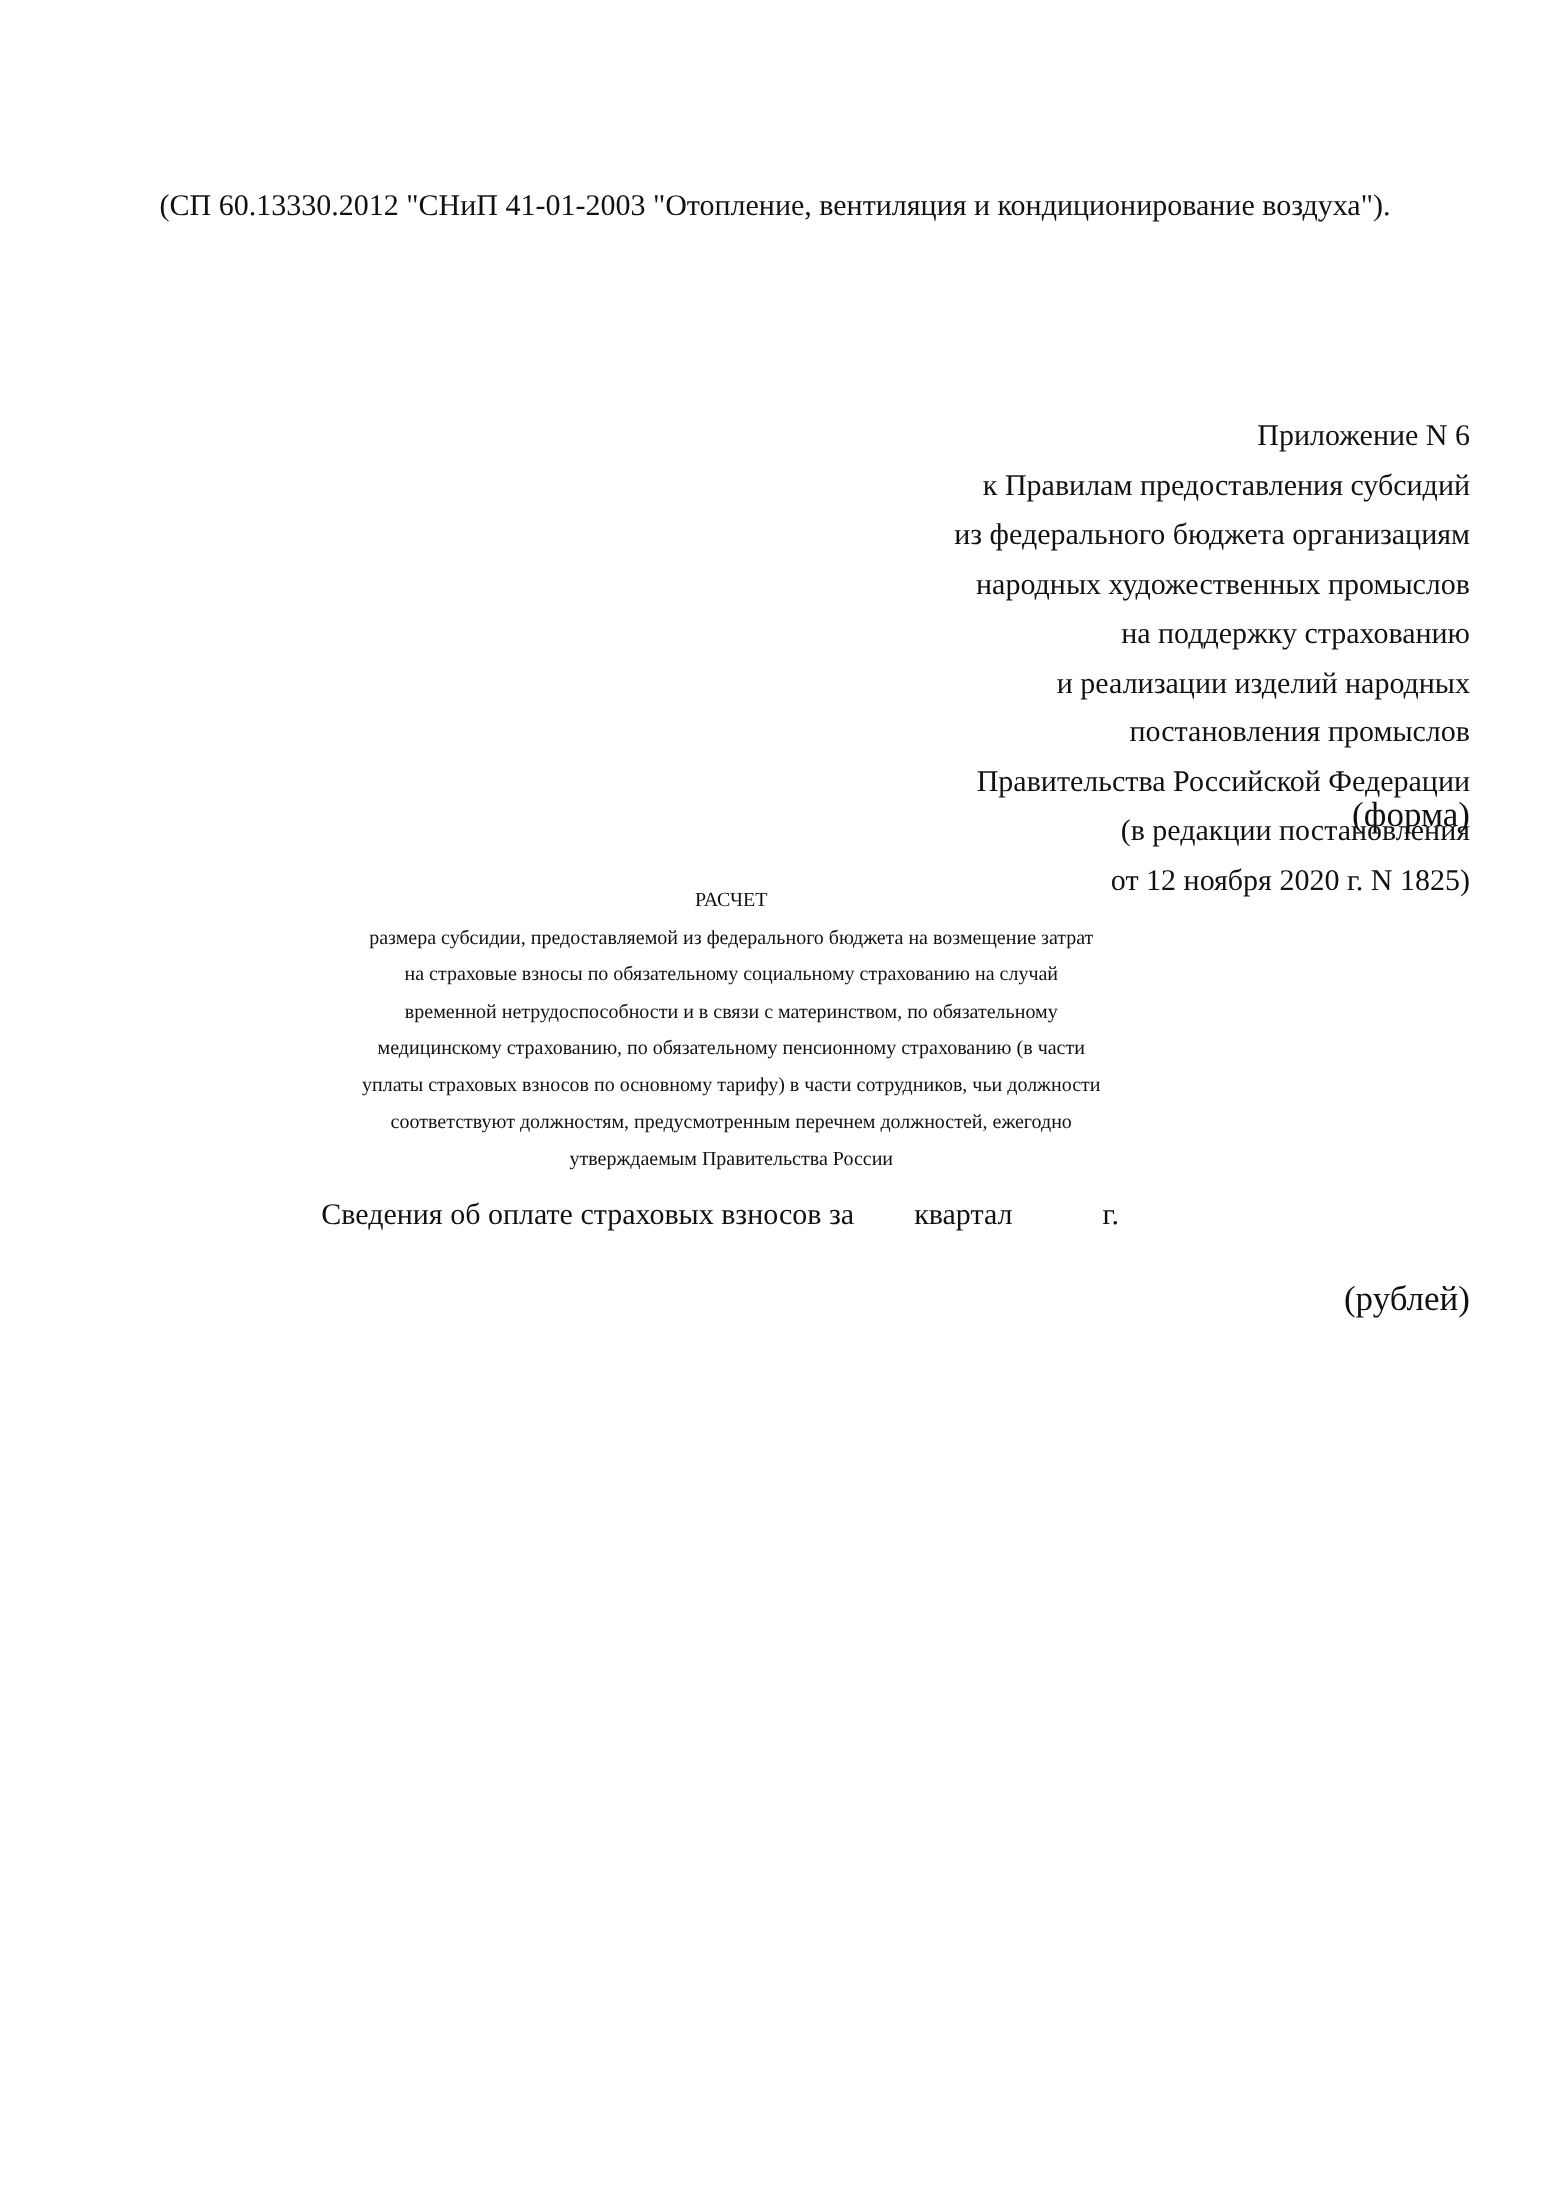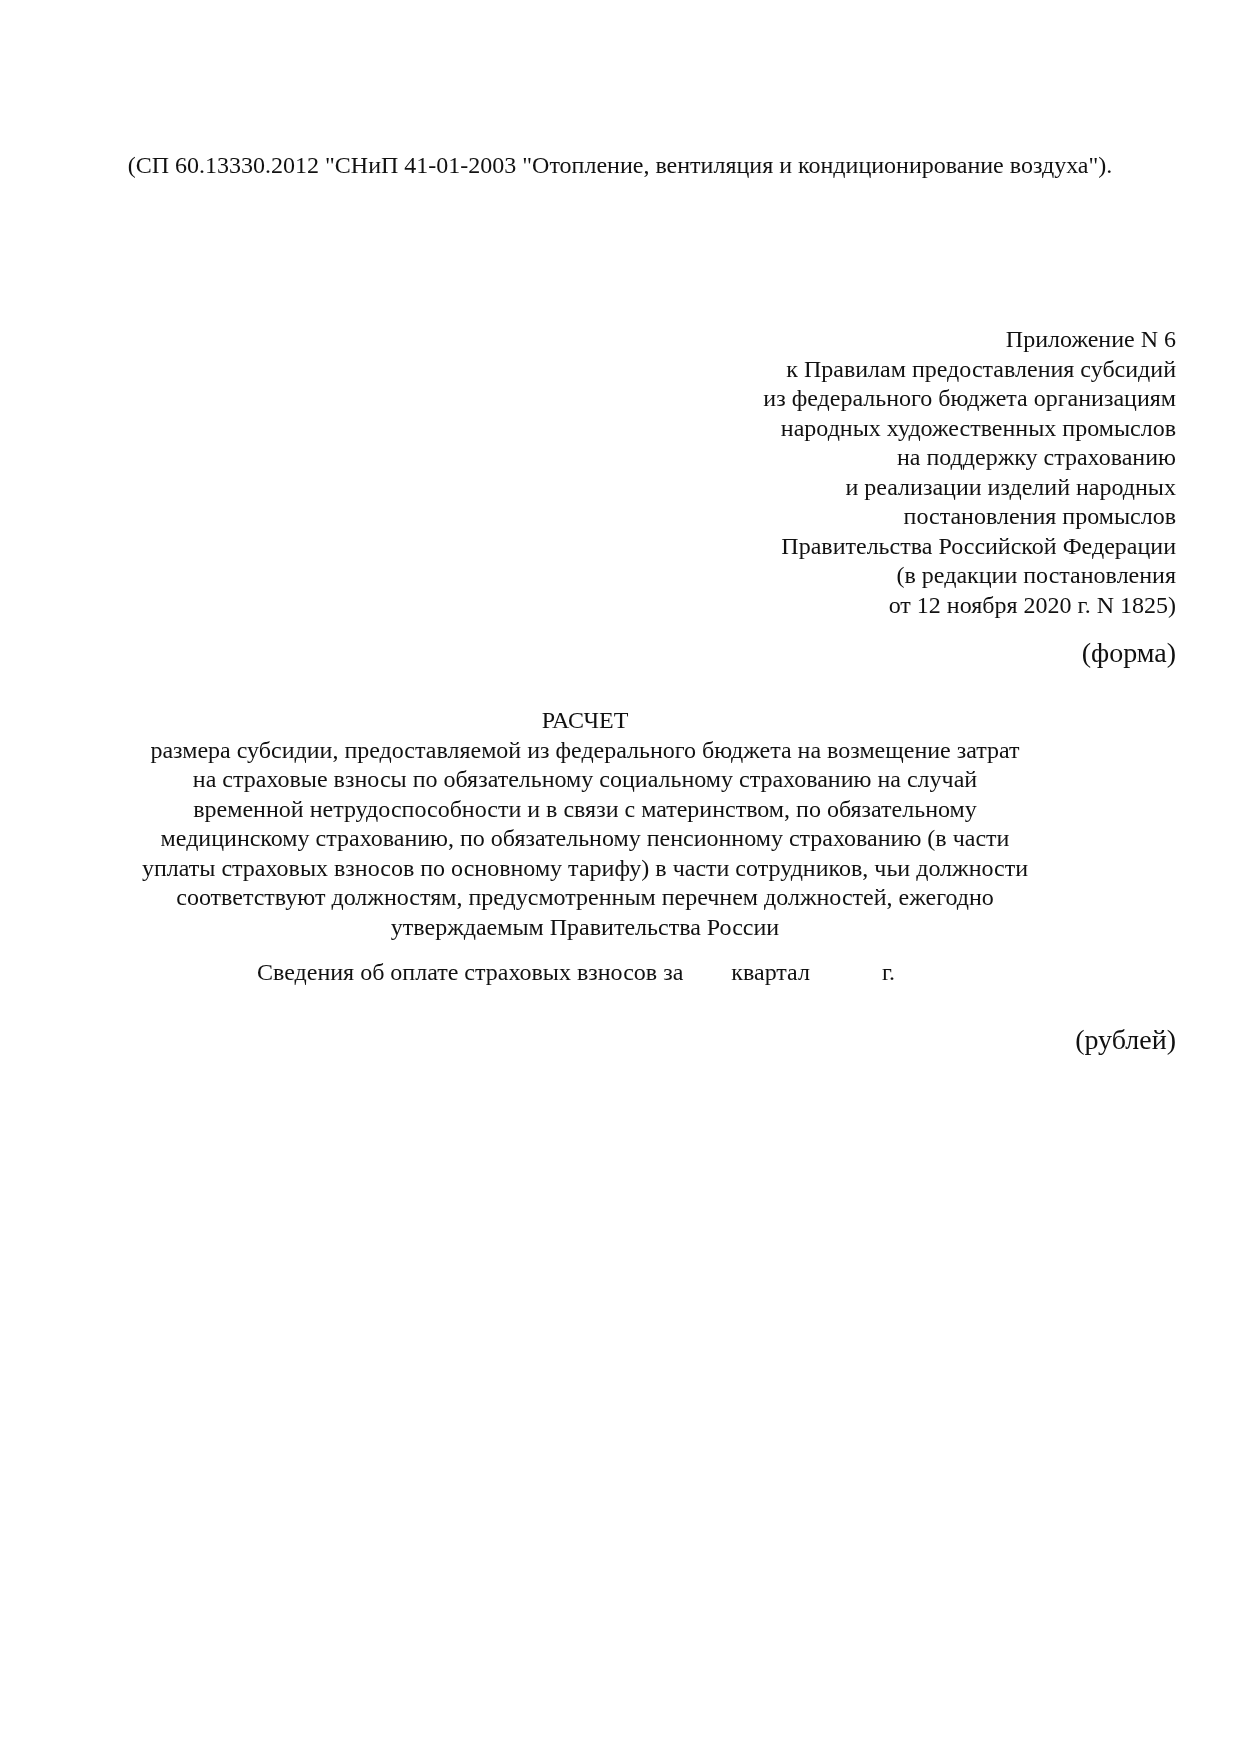--- a/index.html
+++ b/index.html
@@ -33,36 +33,36 @@
       white-space: nowrap;
     }
     .appendix {
       position: absolute;
       top: 325px;
       right: 64px;
       text-align: right;
       font-size: 24px;
       line-height: 29.5px;
     }
-    .appendix div { white-space: nowrap; }
+    .appendix div { white-space: nowrap; margin-top: 10px; }
     .form-label {
       position: absolute;
       top: 638px;
       right: 64px;
       font-size: 28px;
       line-height: 30px;
       white-space: nowrap;
     }
     .title-block {
       position: absolute;
       top: 706px;
       left: 110px;
       width: 950px;
       text-align: center;
-      font-size: 24px;
+      font-size: 16px;
       line-height: 29.5px;
     }
     .title-block .title {
       margin-bottom: 0;
     }
     .title-block div { white-space: nowrap; }
     .period-line {
       position: absolute;
       top: 957px;
       left: 257px;

